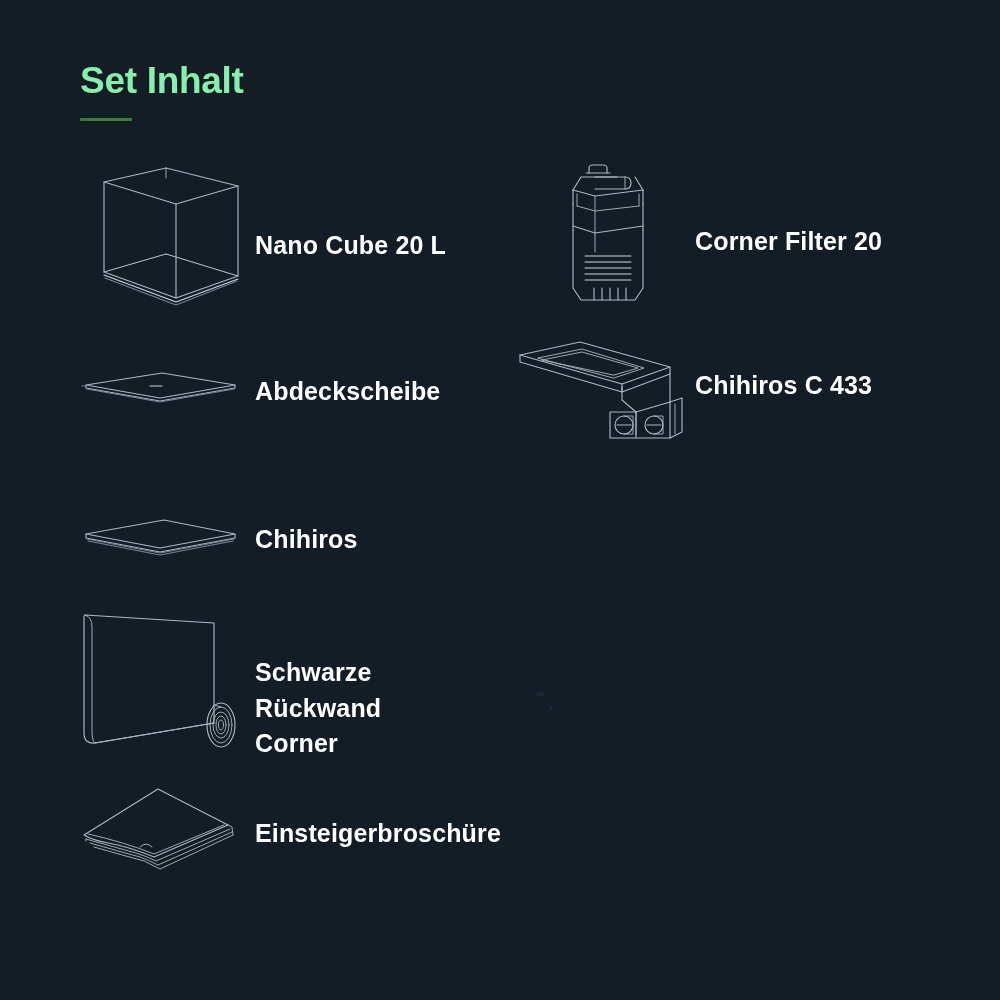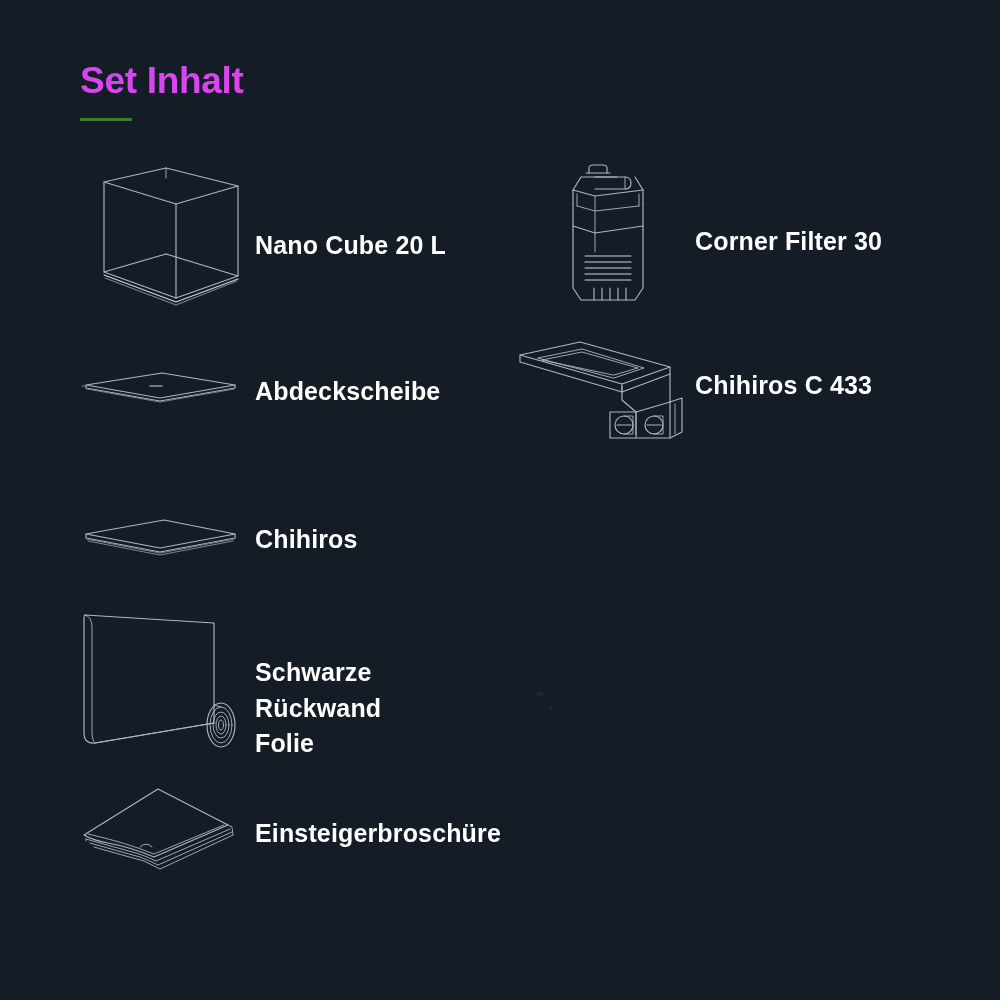--- a/index.html
+++ b/index.html
@@ -27,21 +27,21 @@
     left: 80px;
     top: 62px;
     width: 520px;
   }
   .page-title {
     margin: 0;
     font-family: "Liberation Sans", sans-serif;
     font-size: 37px;
     font-weight: bold;
     letter-spacing: -0.3px;
-    color: #d946ef;
+    color: #86efac;
     line-height: 1.05;
     white-space: nowrap;
   }
   .title-rule {
     margin-top: 17px;
     width: 52px;
     height: 3px;
     background: #3f7a32;
     border-radius: 1px;
   }
@@ -175,21 +175,21 @@
         <line class="bright" x1="30" y1="114" x2="76" y2="114"></line>
         <line class="bright" x1="30" y1="120" x2="76" y2="120"></line>
 
         <line x1="39" y1="128" x2="39" y2="140"></line>
         <line x1="47" y1="128" x2="47" y2="140"></line>
         <line x1="55" y1="128" x2="55" y2="140"></line>
         <line x1="63" y1="128" x2="63" y2="140"></line>
         <line x1="71" y1="128" x2="71" y2="140"></line>
       </svg>
     </div>
-    <div class="item-label" style="left:140px; top:64px;">Corner Filter 30</div>
+    <div class="item-label" style="left:140px; top:64px;">Corner Filter 20</div>
   </div>
 
   <div class="item" style="left:80px; top:365px; width:420px; height:48px;">
     <div class="icon-wrap">
       <svg class="lineart" width="160" height="44" viewBox="0 0 160 44">
 
         <polygon points="6,20 82,8 155,20 80,33"></polygon>
 
         <path d="M6,20 L6,23 L80,36 L155,23 L155,20"></path>
         <path class="dim" d="M7,24 L80,37 L154,24"></path>
@@ -262,21 +262,21 @@
         <ellipse cx="141" cy="120" rx="14" ry="22"></ellipse>
         <ellipse class="thin" cx="141" cy="120" rx="11" ry="18"></ellipse>
         <ellipse class="thin" cx="141" cy="120" rx="8" ry="13"></ellipse>
         <ellipse class="thin" cx="141" cy="120" rx="5" ry="9"></ellipse>
         <ellipse class="thin" cx="141" cy="120" rx="2.5" ry="5"></ellipse>
 
         <path class="thin" d="M134,100 L141,102"></path>
       </svg>
     </div>
     <div class="item-label" style="left:175px; top:50px;">Schwarze Rückwand
-Folie</div>
+Corner</div>
   </div>
 
   <div class="item" style="left:80px; top:785px; width:420px; height:95px;">
     <div class="icon-wrap">
       <svg class="lineart" width="160" height="86" viewBox="0 0 160 86">
 
         <path d="M4,50 L78,4 L148,40 L74,72 Q50,62 28,58 Q12,55 4,50 Z"></path>
 
         <path class="thin" d="M8,49 Q44,57 74,69 L144,40"></path>
 

